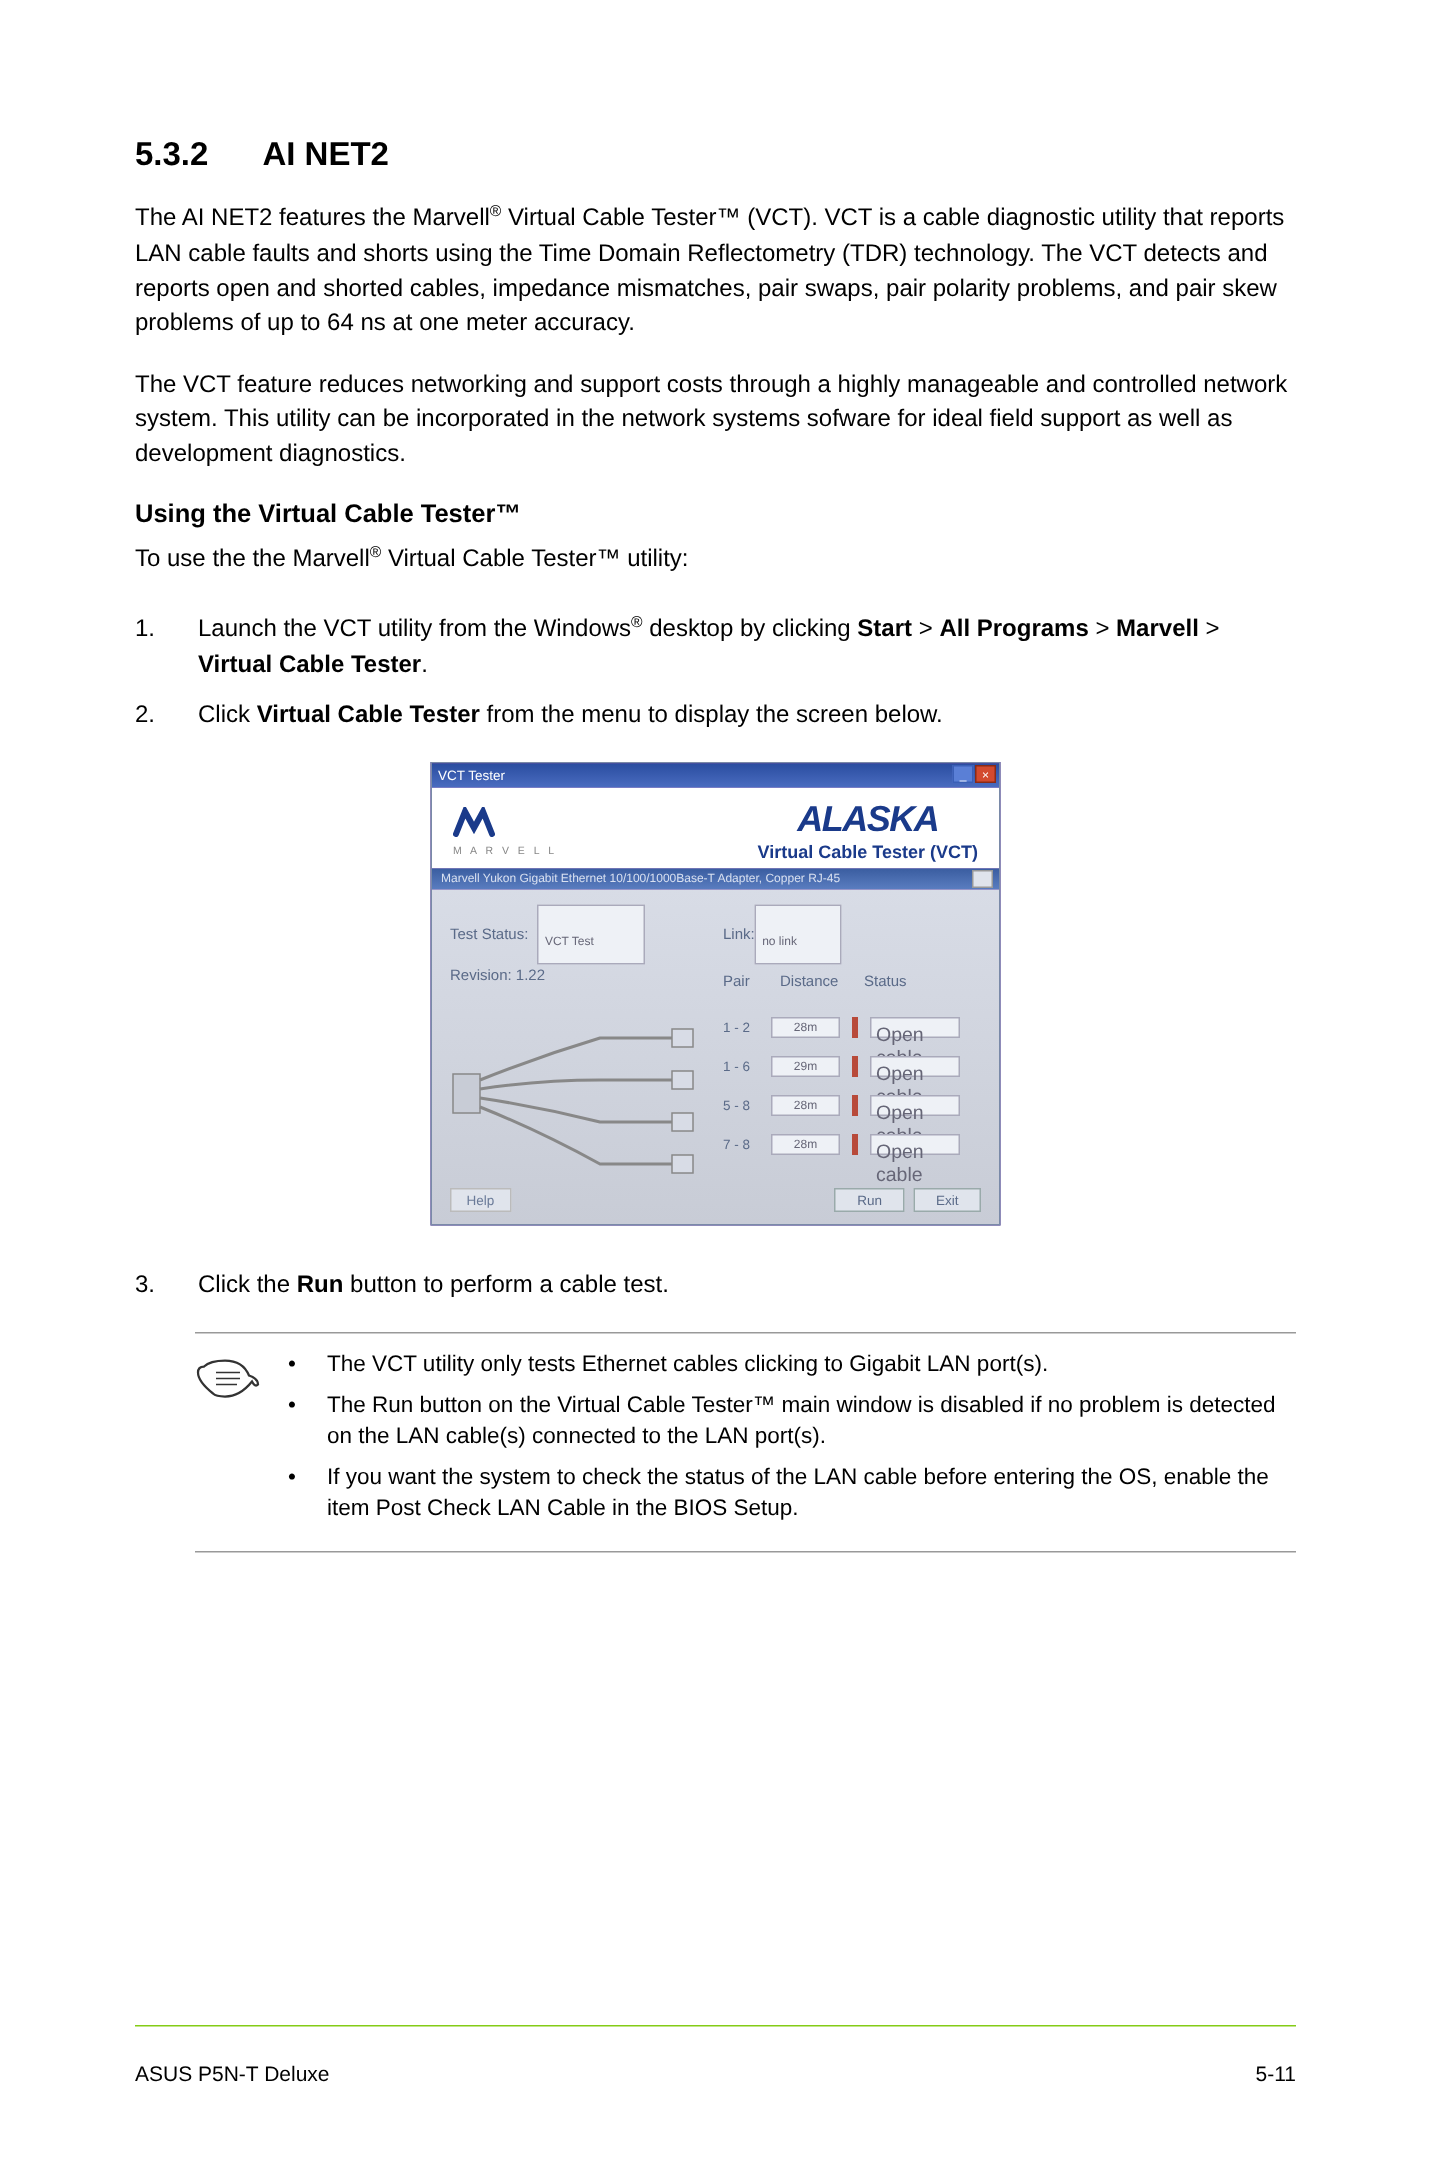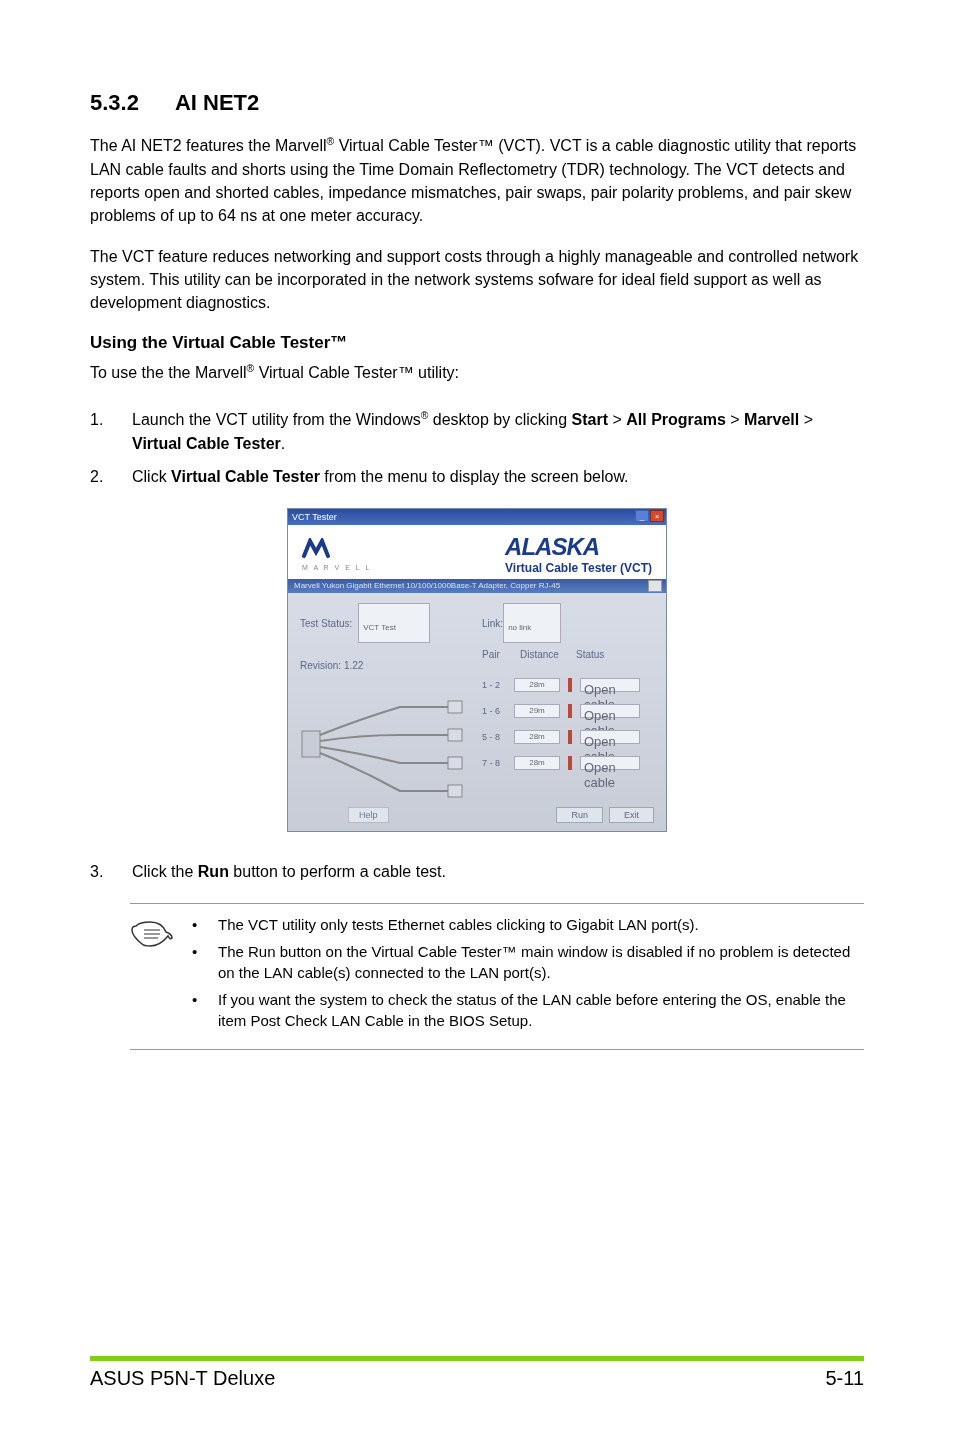--- a/index.html
+++ b/index.html
@@ -114,21 +114,21 @@
       color: #1a3a8a;
       letter-spacing: -1px;
       font-family: Arial, sans-serif;
     }
     .sc-marvell-sub {
       font-size: 7px;
       color: #888;
       letter-spacing: 2px;
     }
     .sc-alaska {
-      text-align: left;
+      text-align: center;
       margin-left: 12px;
     }
     .sc-alaska-logo {
       font-size: 24px;
       font-weight: 900;
       font-style: italic;
       color: #1a3a8a;
       letter-spacing: -1px;
       font-family: Arial Black, Arial, sans-serif;
     }
@@ -160,21 +160,21 @@
       position: relative;
       min-height: 190px;
     }
     .sc-left {
       width: 170px;
       float: left;
     }
     .sc-row-label {
       font-size: 10px;
       color: #5a6a88;
-      margin-bottom: 17px;
+      margin-bottom: 2px;
       display: flex;
       align-items: center;
       gap: 6px;
     }
     .sc-field {
       display: inline-block;
       background: #eef1f6;
       border: 1px solid #aab;
       height: 14px;
       min-width: 72px;
@@ -242,21 +242,20 @@
       width: 60px;
       font-size: 13px;
       padding: 3px 3px;
       color: #667;
     }
     .sc-footer {
       clear: both;
       padding-top: 8px;
       display: flex;
       align-items: center;
-      margin-left: 48px;
     }
     .sc-footer-left {
       font-size: 9px;
       color: #6a7a98;
       background: #e0e4ec;
       border: 1px solid #bbb;
       padding: 2px 10px;
     }
     .sc-footer-right {
       margin-left: auto;
@@ -296,25 +295,25 @@
     }
     .bullet-dot {
       width: 26px;
       flex-shrink: 0;
     }
     .footer-bar {
       position: absolute;
       bottom: 48px;
       left: 90px;
       right: 90px;
-      border-top: 5px solid #84cc16;
-      padding-top: 6px;
+      border-top: 1px solid #84cc16;
+      padding-top: 23px;
       display: flex;
       justify-content: space-between;
-      font-size: 20px;
+      font-size: 14px;
     }
   </style>
 </head>
 <body>
 
 <h2 class="section-heading">
   <span class="section-number">5.3.2</span><span>AI NET2</span>
 </h2>
 
 <p class="body-para">

